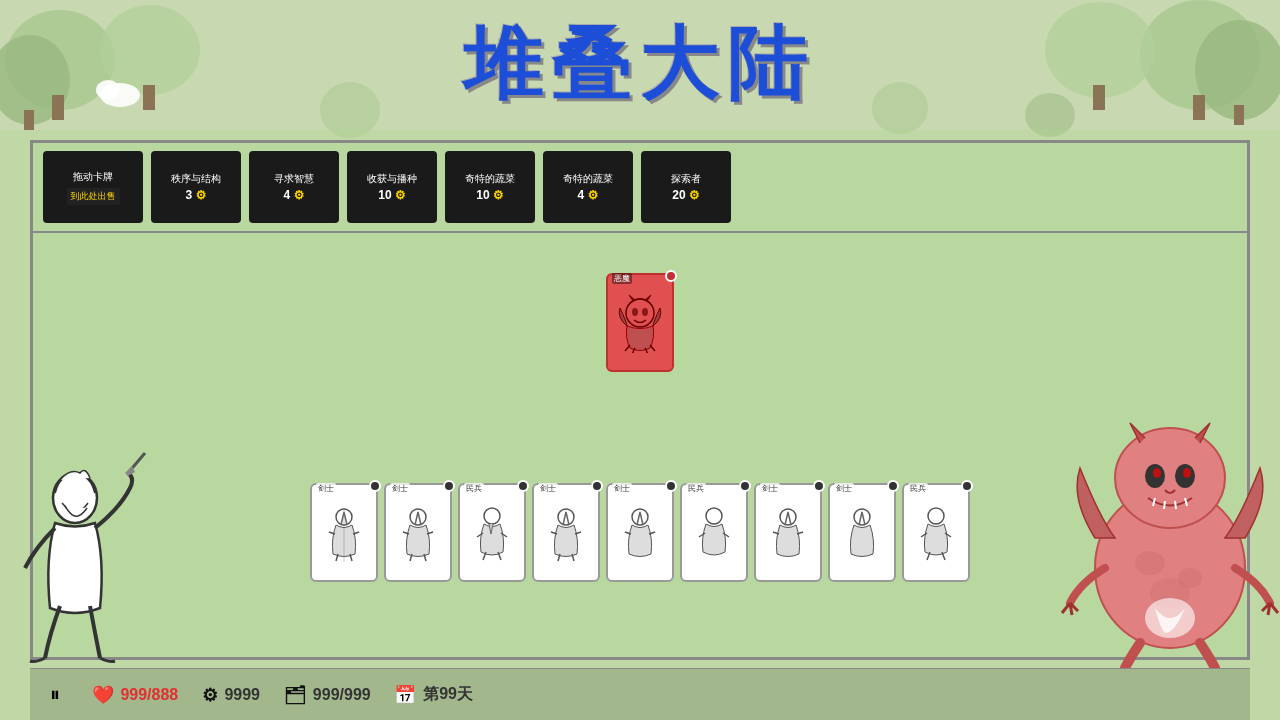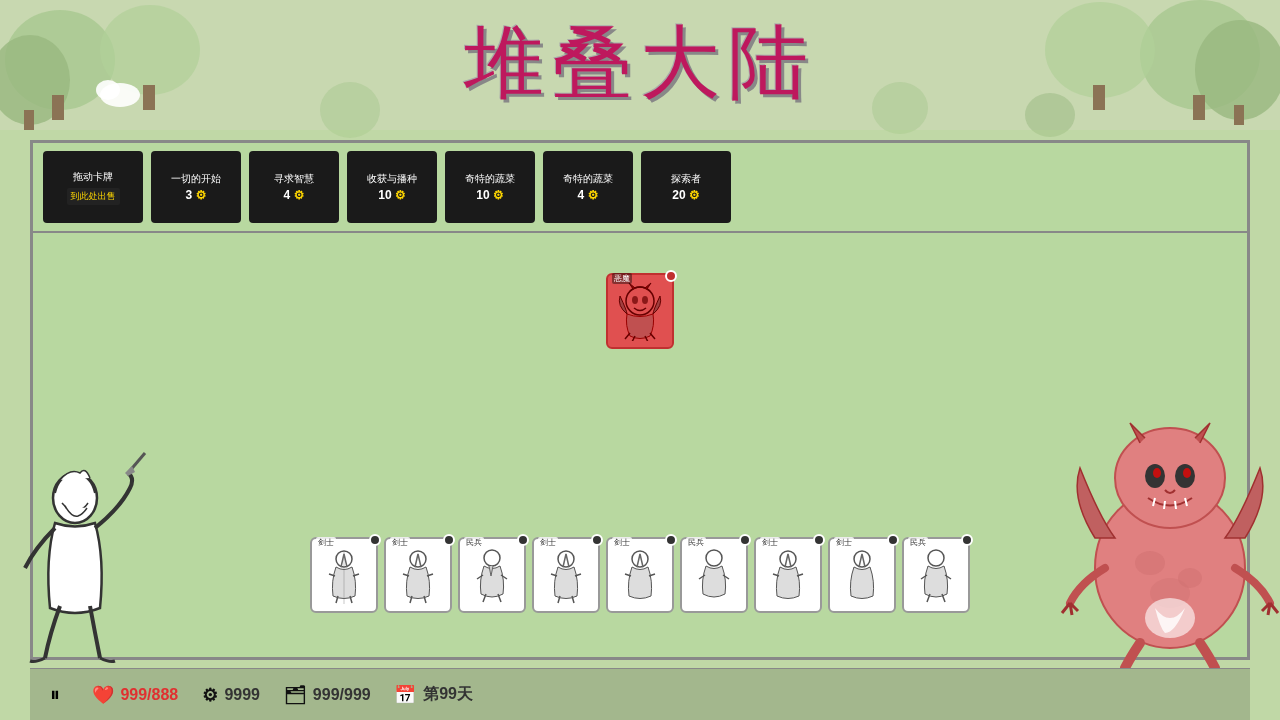--- a/index.html
+++ b/index.html
@@ -24,22 +24,22 @@
     
     .title-area {
       position: absolute;
       top: 10px;
       left: 0; right: 0;
       text-align: center;
       z-index: 10;
     }
     .game-title {
       font-size: 80px;
-      font-weight: normal;
-      color: #be185d;
+      font-weight: bold;
+      color: #1d4ed8;
       text-shadow: 3px 3px 0 #888, -1px -1px 0 #aaa;
       letter-spacing: 8px;
     }
 
     
     .game-area {
       position: absolute;
       top: 140px;
       left: 30px;
       right: 30px;
@@ -120,21 +120,21 @@
       position: absolute;
       top: 40px;
       left: 50%;
       transform: translateX(-50%);
       display: flex;
       gap: 8px;
     }
 
     .card {
       width: 68px;
-      height: 76px;
+      height: 99px;
       background: white;
       border: 2px solid #999;
       border-radius: 6px;
       display: flex;
       flex-direction: column;
       align-items: center;
       justify-content: center;
       position: relative;
       overflow: visible;
     }
@@ -163,21 +163,21 @@
       width: 12px;
       height: 12px;
       background: #c03030;
       border-radius: 50%;
       border: 2px solid white;
     }
 
     
     .ally-row {
       position: absolute;
-      bottom: 44px;
+      bottom: 75px;
       left: 50%;
       transform: translateX(-50%);
       display: flex;
       gap: 6px;
     }
 
     
     .status-bar {
       position: absolute;
       bottom: 0;
@@ -285,21 +285,21 @@
 <div class="game-area">
 
   <div class="shop-bar">
 
     <div class="shop-item" style="min-width:100px;">
       <div class="shop-item-title">拖动卡牌</div>
       <div class="drag-card sell-label">到此处出售</div>
     </div>
 
     <div class="shop-item">
-      <div class="shop-item-title">一切的开始</div>
+      <div class="shop-item-title">秩序与结构</div>
       <div class="shop-item-price">
         <span>3</span><span class="coin"> ⚙</span>
       </div>
     </div>
 
     <div class="shop-item">
       <div class="shop-item-title">寻求智慧</div>
       <div class="shop-item-price">
         <span>4</span><span class="coin"> ⚙</span>
       </div>

